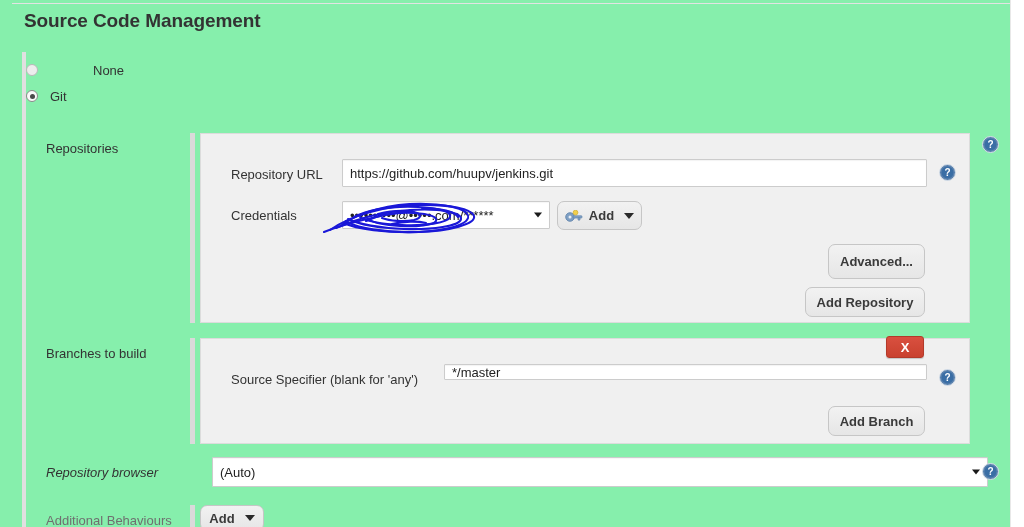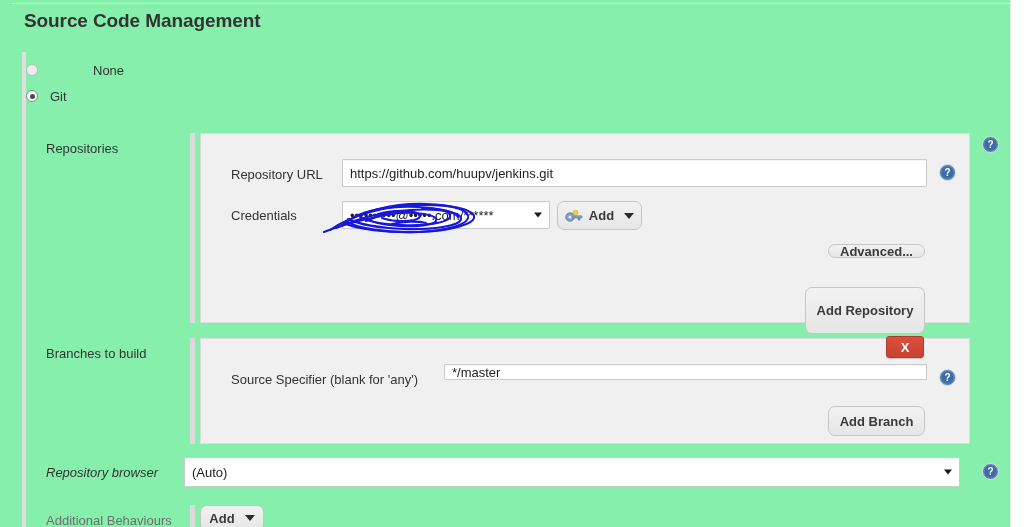--- a/index.html
+++ b/index.html
@@ -291,23 +291,23 @@
       <circle cx="5" cy="7" r="4.3" fill="#7fa0c4" stroke="#5a7fa8" stroke-width="0.8"></circle>
       <circle cx="5" cy="7" r="1.5" fill="#e9eef5"></circle>
       <rect x="8" y="5.7" width="9" height="2.4" rx="0.8" fill="#7fa0c4" stroke="#5a7fa8" stroke-width="0.6"></rect>
       <rect x="13" y="7.6" width="2" height="2.6" rx="0.6" fill="#7fa0c4" stroke="#5a7fa8" stroke-width="0.6"></rect>
       <circle cx="10.5" cy="2.6" r="2.4" fill="#f2cf4a" stroke="#cfae2c" stroke-width="0.7"></circle>
     </svg>
     <span>Add</span>
     <span class="caret-dark"></span>
   </div>
 
-  <div class="btn" style="left:828px; top:244px; width:97px; height:14px;">Advanced...</div>
-
-  <div class="btn" style="left:805px; top:287px; width:120px; height:47px;">Add Repository</div>
+  <div class="btn" style="left:828px; top:244px; width:97px; height:35px;">Advanced...</div>
+
+  <div class="btn" style="left:805px; top:287px; width:120px; height:30px;">Add Repository</div>
 
   <svg class="help-icon" style="left:982px; top:136px;" viewBox="0 0 17 17">
     <circle cx="8.5" cy="8.5" r="8" fill="#5b82ae" stroke="#d7dfe8" stroke-width="1"></circle>
     <circle cx="8.5" cy="8.5" r="6" fill="#3a6ea5"></circle>
     <text x="8.5" y="12.4" font-family="Liberation Sans, sans-serif" font-size="10" font-weight="bold" fill="#ffffff" text-anchor="middle">?</text>
   </svg>
 
   <div class="row-label" style="left:46px; top:346px;">Branches to build</div>
 
   <div class="panel-tick" style="left:190px; top:338px; height:106px;"></div>
@@ -322,21 +322,21 @@
   <svg class="help-icon" style="left:939px; top:369px;" viewBox="0 0 17 17">
     <circle cx="8.5" cy="8.5" r="8" fill="#5b82ae" stroke="#d7dfe8" stroke-width="1"></circle>
     <circle cx="8.5" cy="8.5" r="6" fill="#3a6ea5"></circle>
     <text x="8.5" y="12.4" font-family="Liberation Sans, sans-serif" font-size="10" font-weight="bold" fill="#ffffff" text-anchor="middle">?</text>
   </svg>
 
   <div class="btn" style="left:828px; top:406px; width:97px; height:30px;">Add Branch</div>
 
   <div class="row-label" style="left:46px; top:465px;font-style:italic;">Repository browser</div>
 
-  <div class="select-box" style="left:184px; top:457px; width:776px; height:30px;">
+  <div class="select-box" style="left:212px; top:457px; width:776px; height:30px;">
     <span>(Auto)</span>
     <span class="select-caret"></span>
   </div>
 
   <svg class="help-icon" style="left:982px; top:463px;" viewBox="0 0 17 17">
     <circle cx="8.5" cy="8.5" r="8" fill="#5b82ae" stroke="#d7dfe8" stroke-width="1"></circle>
     <circle cx="8.5" cy="8.5" r="6" fill="#3a6ea5"></circle>
     <text x="8.5" y="12.4" font-family="Liberation Sans, sans-serif" font-size="10" font-weight="bold" fill="#ffffff" text-anchor="middle">?</text>
   </svg>
 

